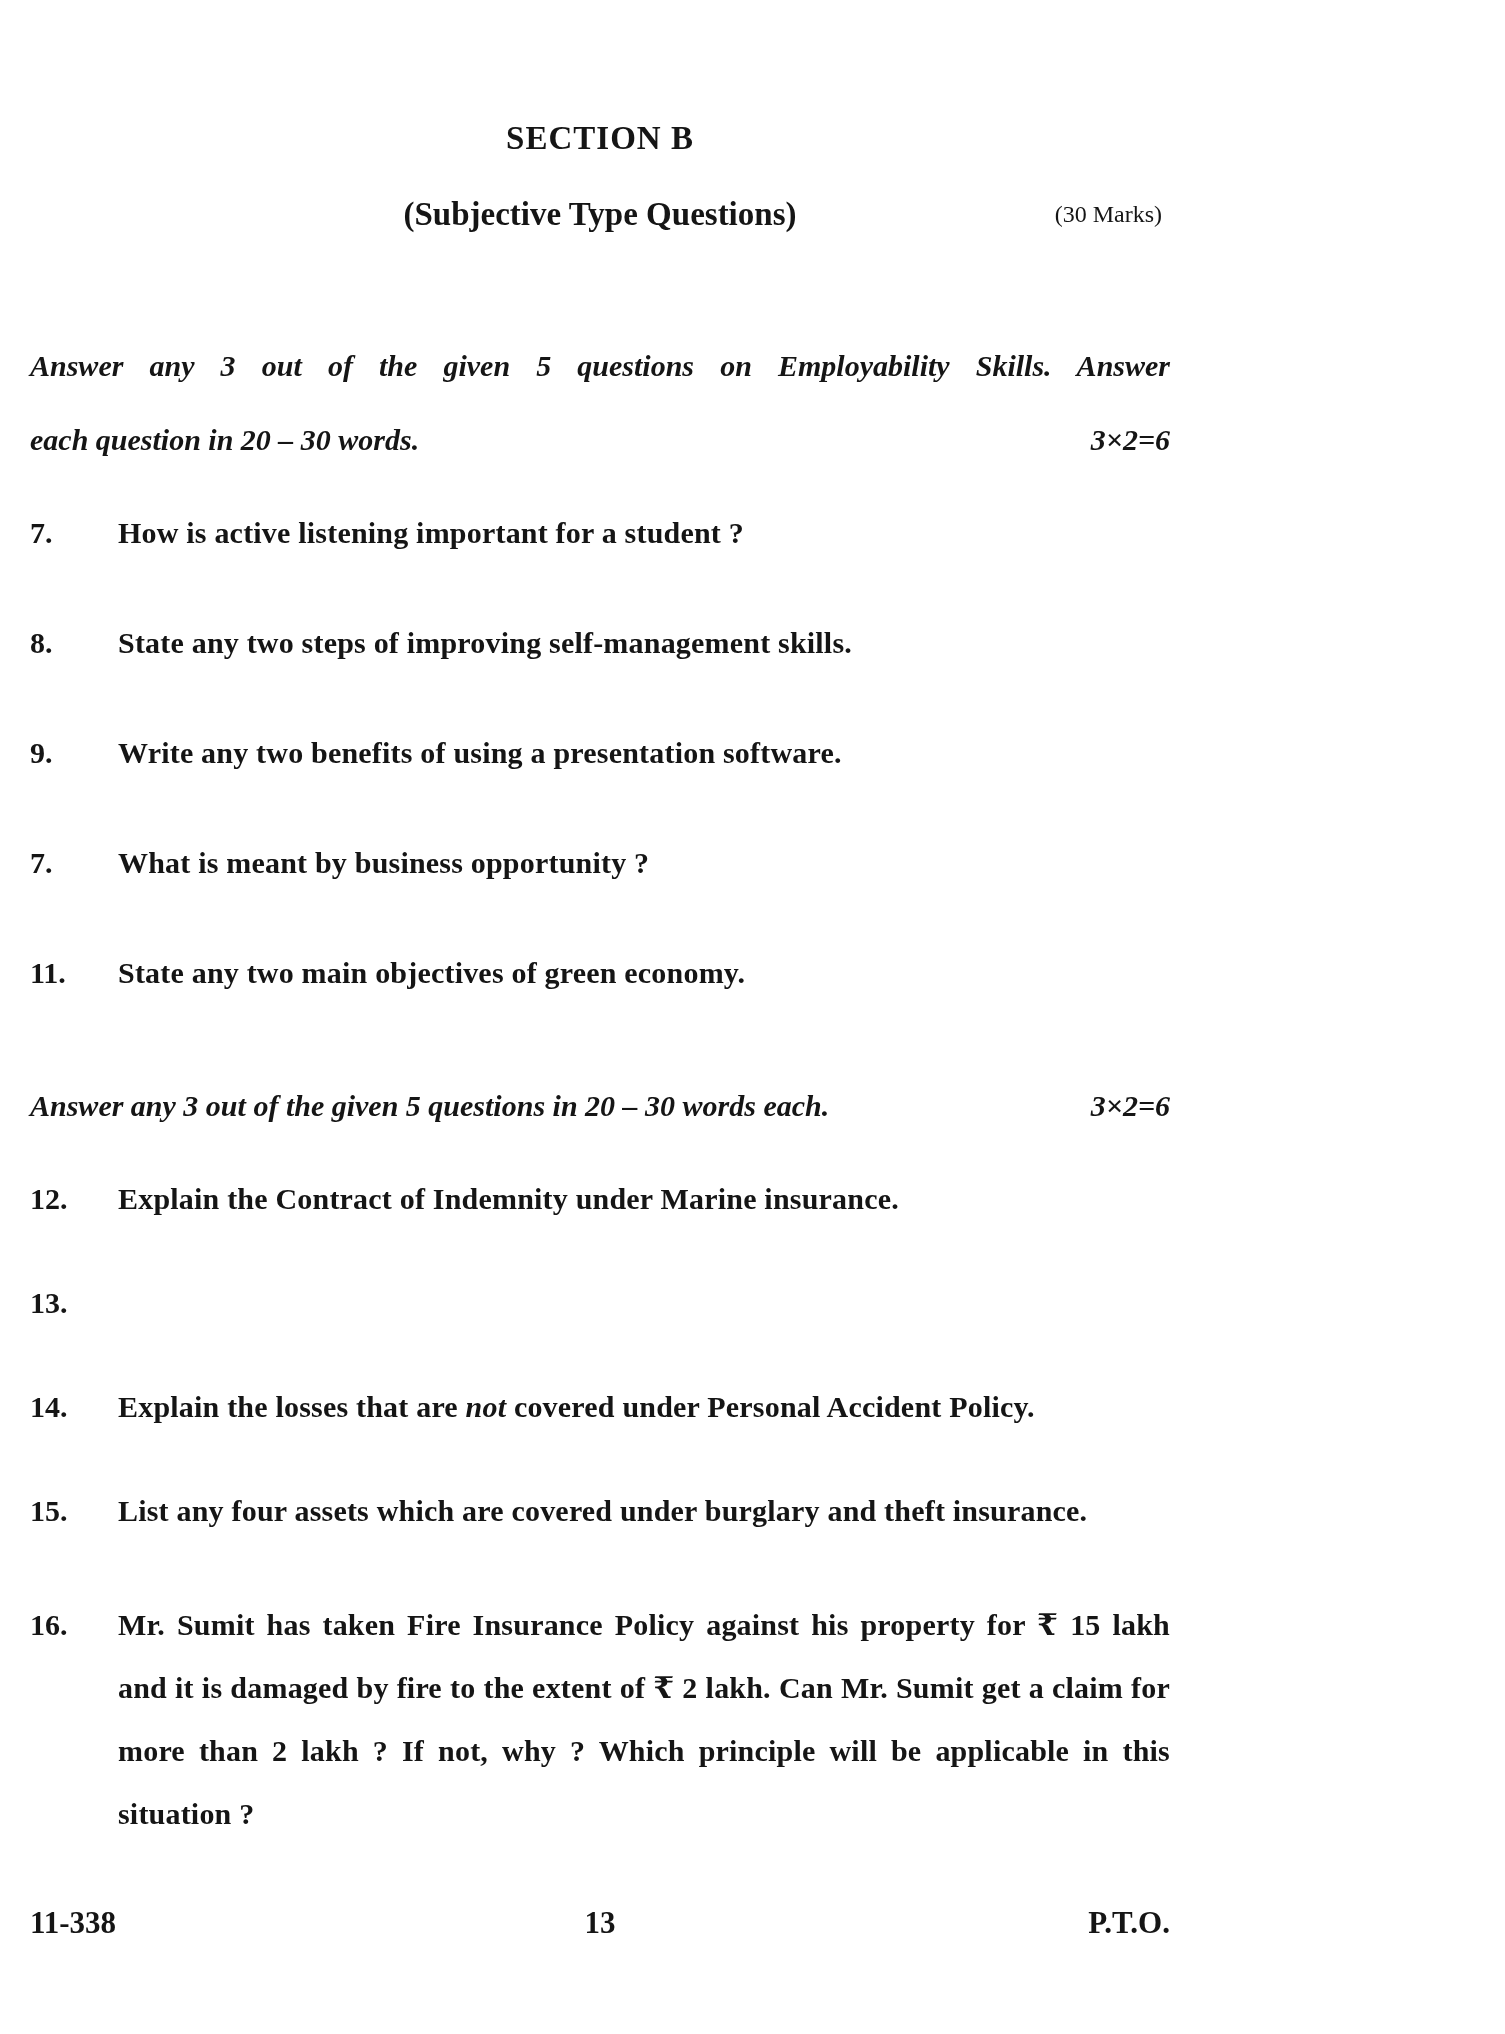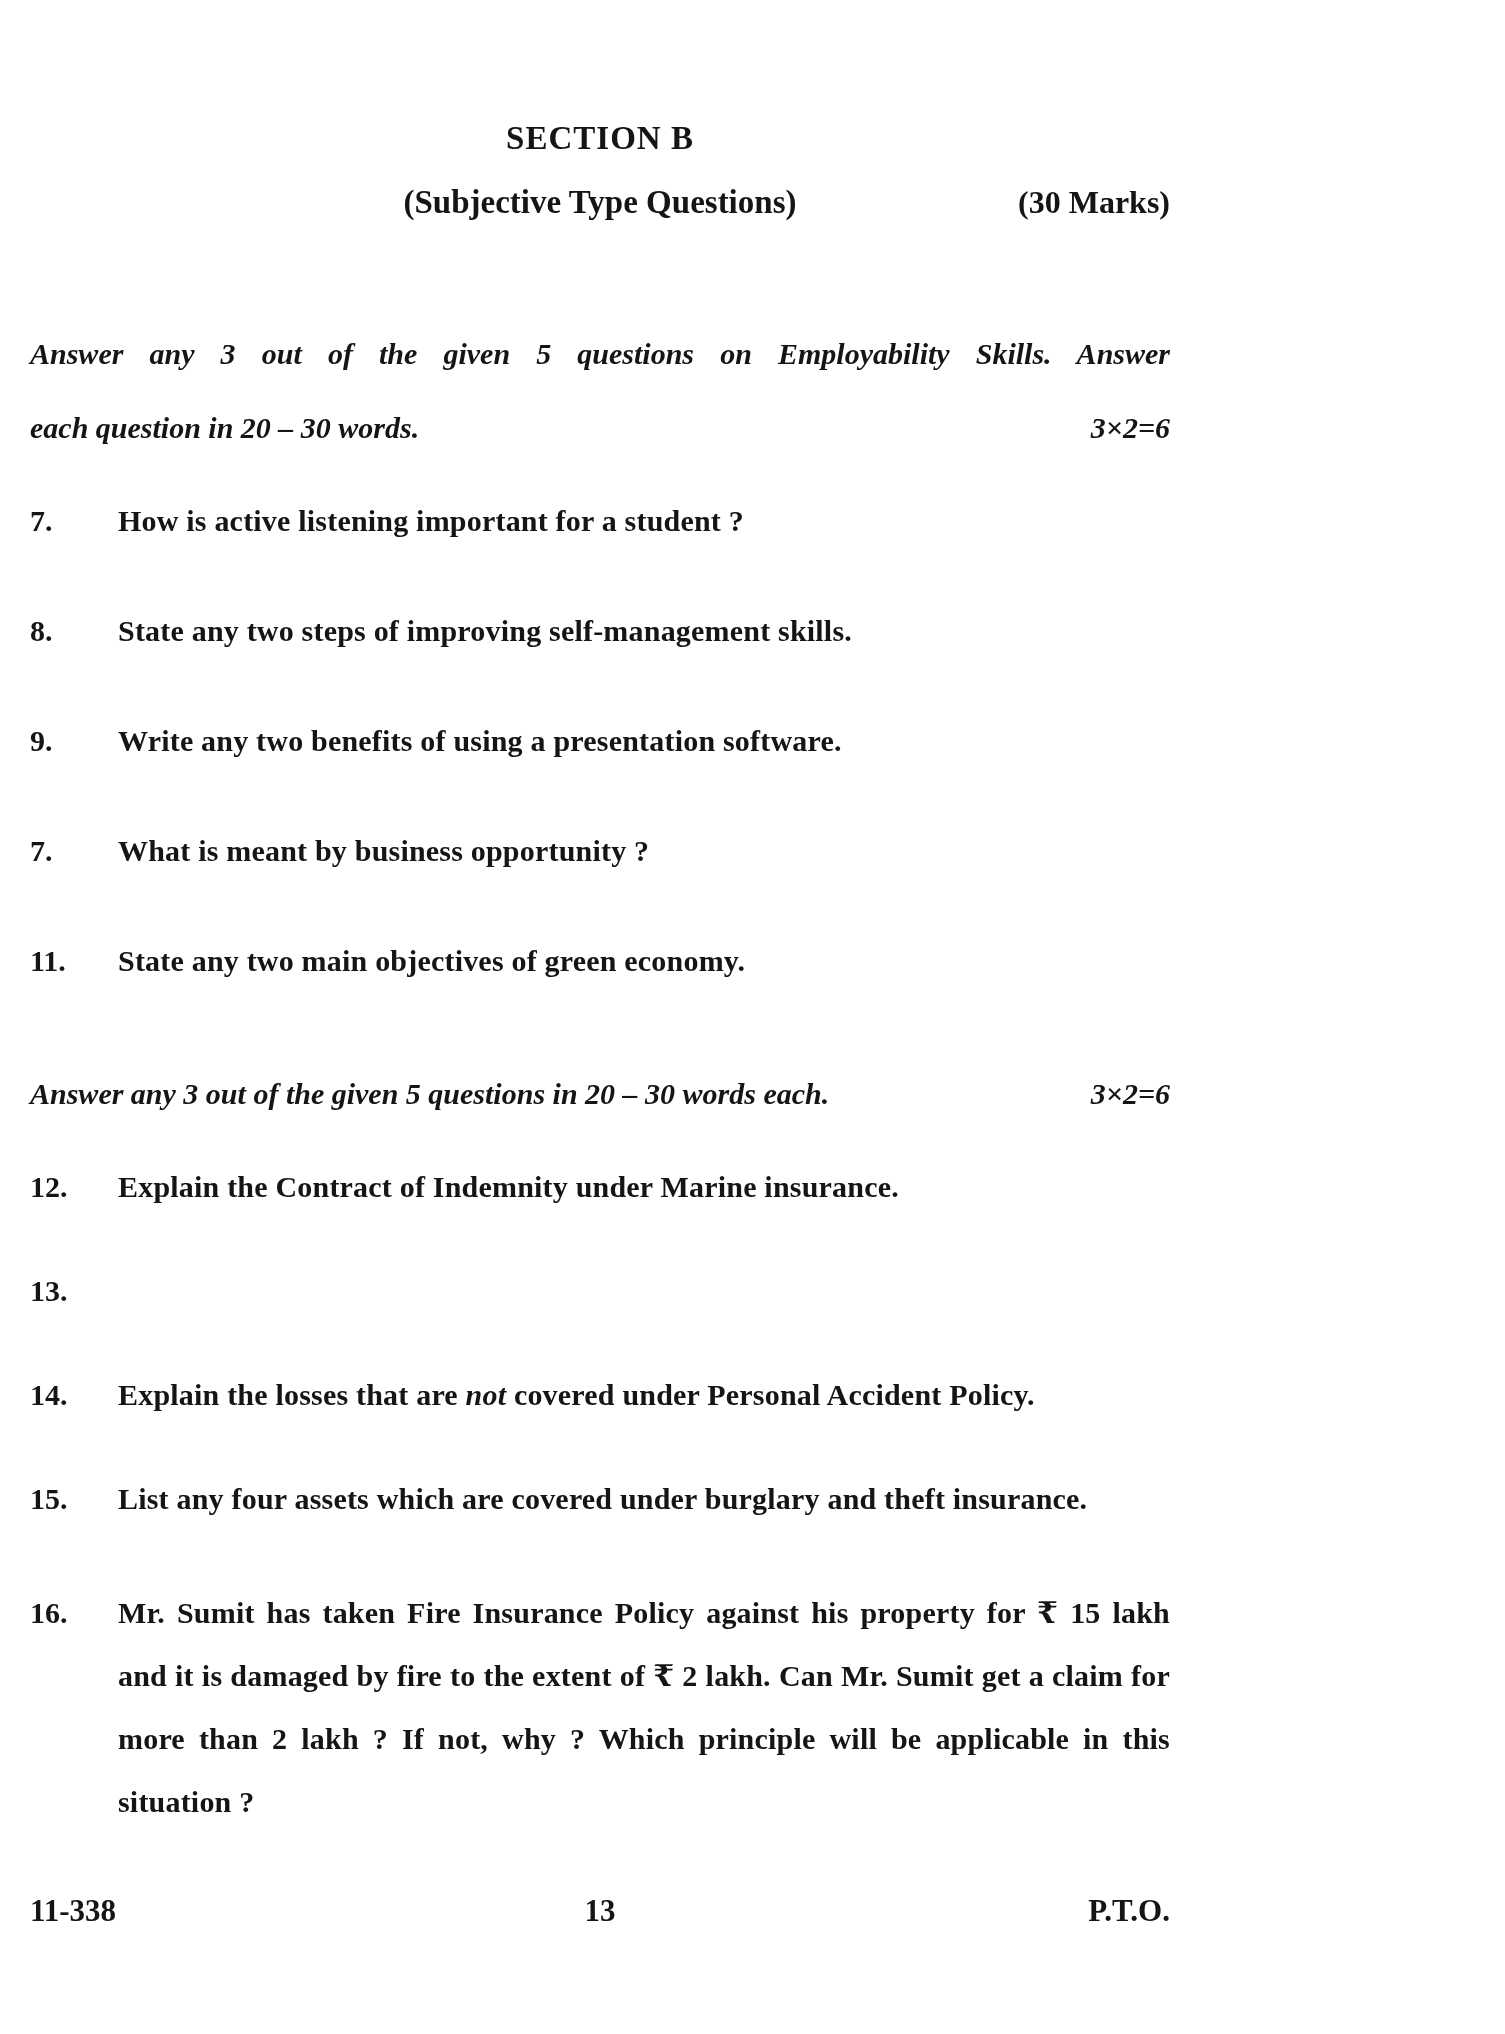--- a/index.html
+++ b/index.html
@@ -22,34 +22,34 @@
 
   
   .section-title {
     text-align: center;
     font-size: 33px;
     font-weight: bold;
     letter-spacing: 1px;
   }
   .subtitle-row {
     position: relative;
-    margin-top: 22px;
+    margin-top: 34px;
     height: 46px;
   }
   .subtitle {
     text-align: center;
     font-size: 33px;
     font-weight: bold;
     line-height: 46px;
   }
   .section-marks {
     position: absolute;
-    right: 0; top: 0;
-    font-size: 32px;
-    font-weight: bold;
+    right: 8px; top: 0;
+    font-size: 24px;
+    font-weight: normal;
     line-height: 46px;
   }
 
   
   .instruction {
     position: relative;
     font-style: italic;
     font-weight: bold;
     font-size: 30px;
   }

